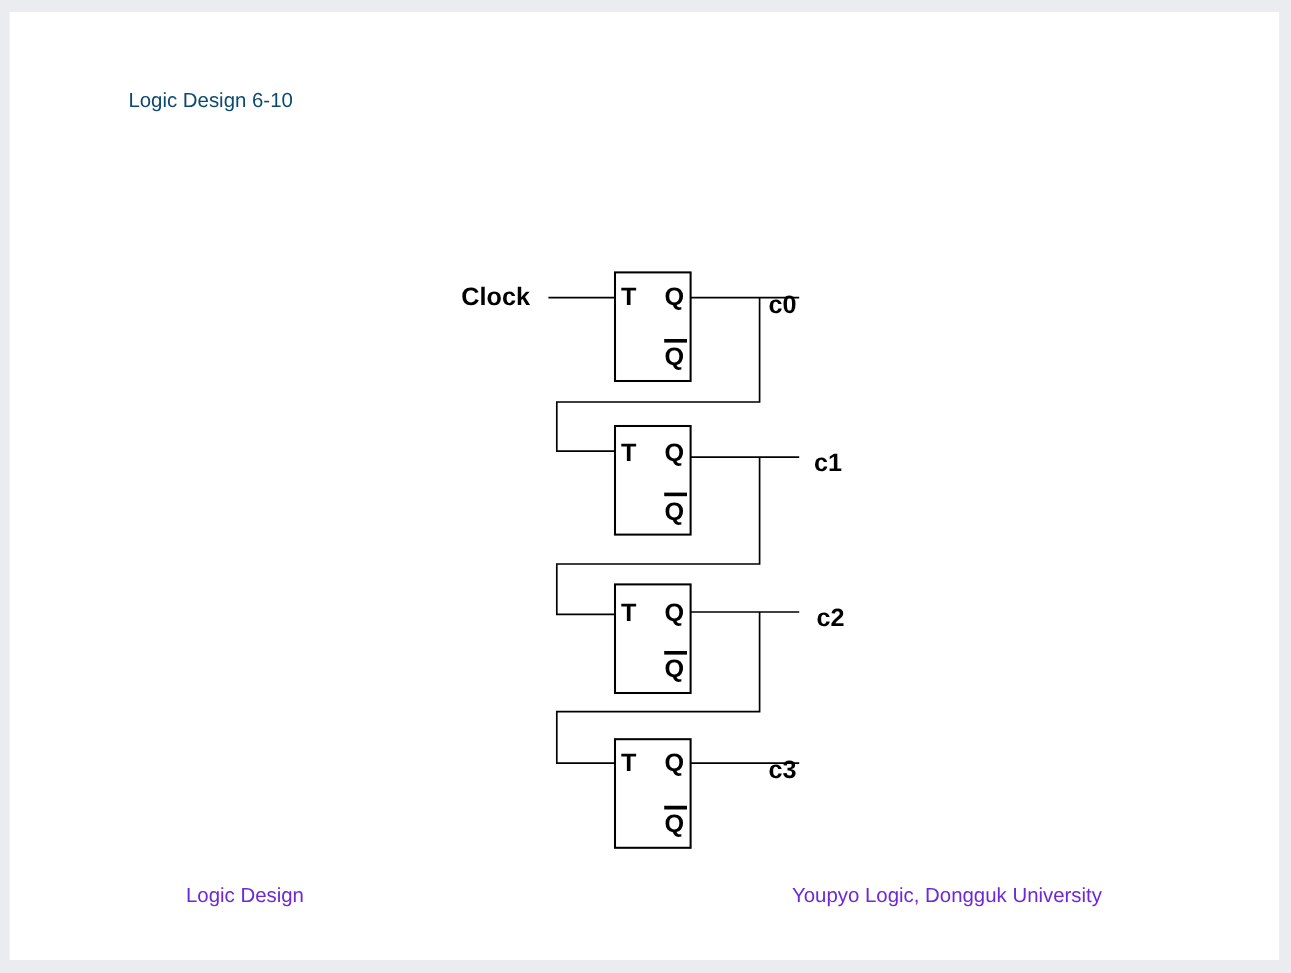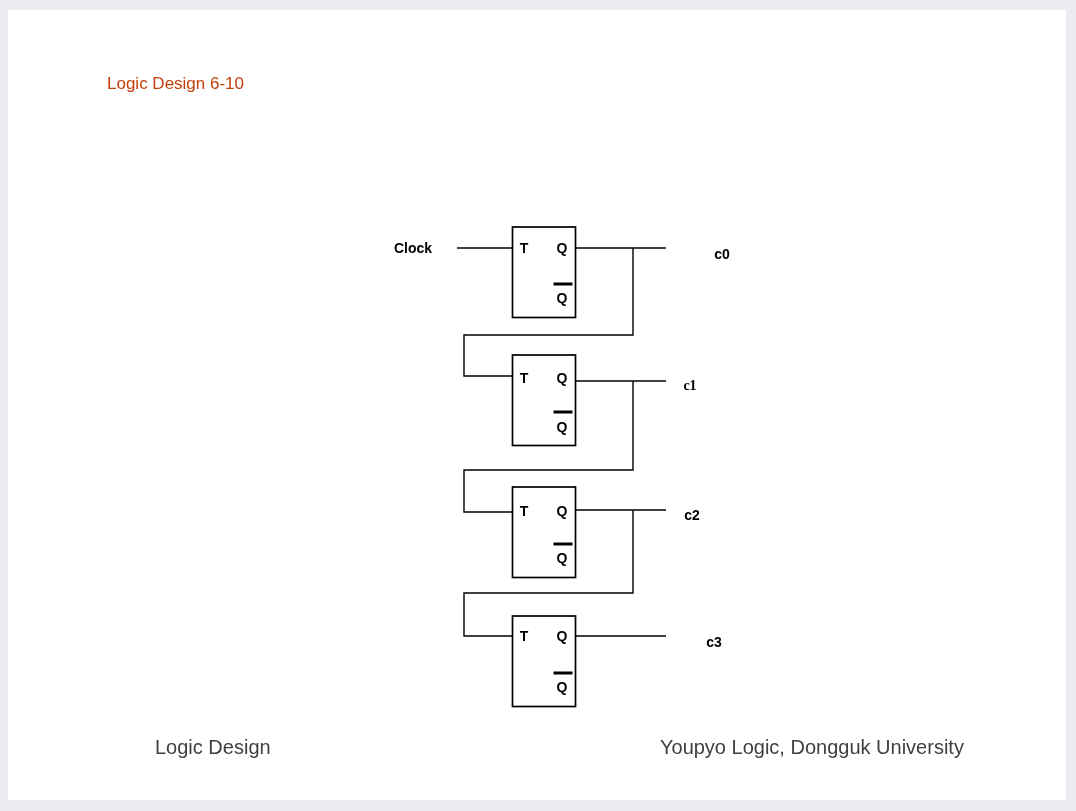--- a/index.html
+++ b/index.html
@@ -11,33 +11,33 @@
     font-family:"Liberation Sans","DejaVu Sans",sans-serif;
   }
   .page {
     position:absolute; left:8px; top:10px;
     width:1058px; height:790px;
     background:#ffffff;
   }
   .title {
     position:absolute; left:107px; top:84px;
     transform:translateY(-50%);
-    font-size:17px; color:#c2410c; white-space:nowrap;
+    font-size:17px; color:#0c4a6e; white-space:nowrap;
   }
   .footer {
     position:absolute; top:747px;
     transform:translateY(-50%);
-    font-size:20px; color:#404040; white-space:nowrap;
+    font-size:17px; color:#6d28d9; white-space:nowrap;
   }
   .footer.left  { left:155px; }
   .footer.right { left:660px; }
   .lbl {
     position:absolute;
     transform:translate(-50%,-50%);
-    font-size:14px; font-weight:bold; color:#000;
+    font-size:21px; font-weight:bold; color:#000;
     line-height:1; white-space:nowrap;
   }
   svg.circuit { position:absolute; left:0; top:0; }
   svg.circuit rect { fill:none; stroke:#000; stroke-width:1.7px; }
   svg.circuit path.wire { fill:none; stroke:#000; stroke-width:1.4px; }
   svg.circuit path.bar  { fill:none; stroke:#000; stroke-width:3px; }
 </style>
 </head>
 <body>
 
@@ -67,31 +67,31 @@
   <path class="bar" d="M553.5 412 H572.5"></path>
   <path class="bar" d="M553.5 544 H572.5"></path>
   <path class="bar" d="M553.5 673 H572.5"></path>
 </svg>
 
 <div class="lbl" style="left:413px; top:248px;">Clock</div>
 
 <div class="lbl" style="left:524px; top:248px;">T</div>
 <div class="lbl" style="left:562px; top:248px;">Q</div>
 <div class="lbl" style="left:562px; top:298px;">Q</div>
-<div class="lbl" style="left:722px; top:254px;">c0</div>
+<div class="lbl" style="left:652px; top:254px;">c0</div>
 
 <div class="lbl" style="left:524px; top:378px;">T</div>
 <div class="lbl" style="left:562px; top:378px;">Q</div>
 <div class="lbl" style="left:562px; top:427px;">Q</div>
-<div class="lbl" style="left:690px; top:386px;font-family:Liberation Serif, serif;">c1</div>
+<div class="lbl" style="left:690px; top:386px;">c1</div>
 
 <div class="lbl" style="left:524px; top:511px;">T</div>
 <div class="lbl" style="left:562px; top:511px;">Q</div>
 <div class="lbl" style="left:562px; top:558px;">Q</div>
 <div class="lbl" style="left:692px; top:515px;">c2</div>
 
 <div class="lbl" style="left:524px; top:636px;">T</div>
 <div class="lbl" style="left:562px; top:636px;">Q</div>
 <div class="lbl" style="left:562px; top:687px;">Q</div>
-<div class="lbl" style="left:714px; top:642px;">c3</div>
+<div class="lbl" style="left:652px; top:642px;">c3</div>
 
 <div class="footer left">Logic Design</div>
 <div class="footer right">Youpyo Logic, Dongguk University</div>
 
 </body></html>

